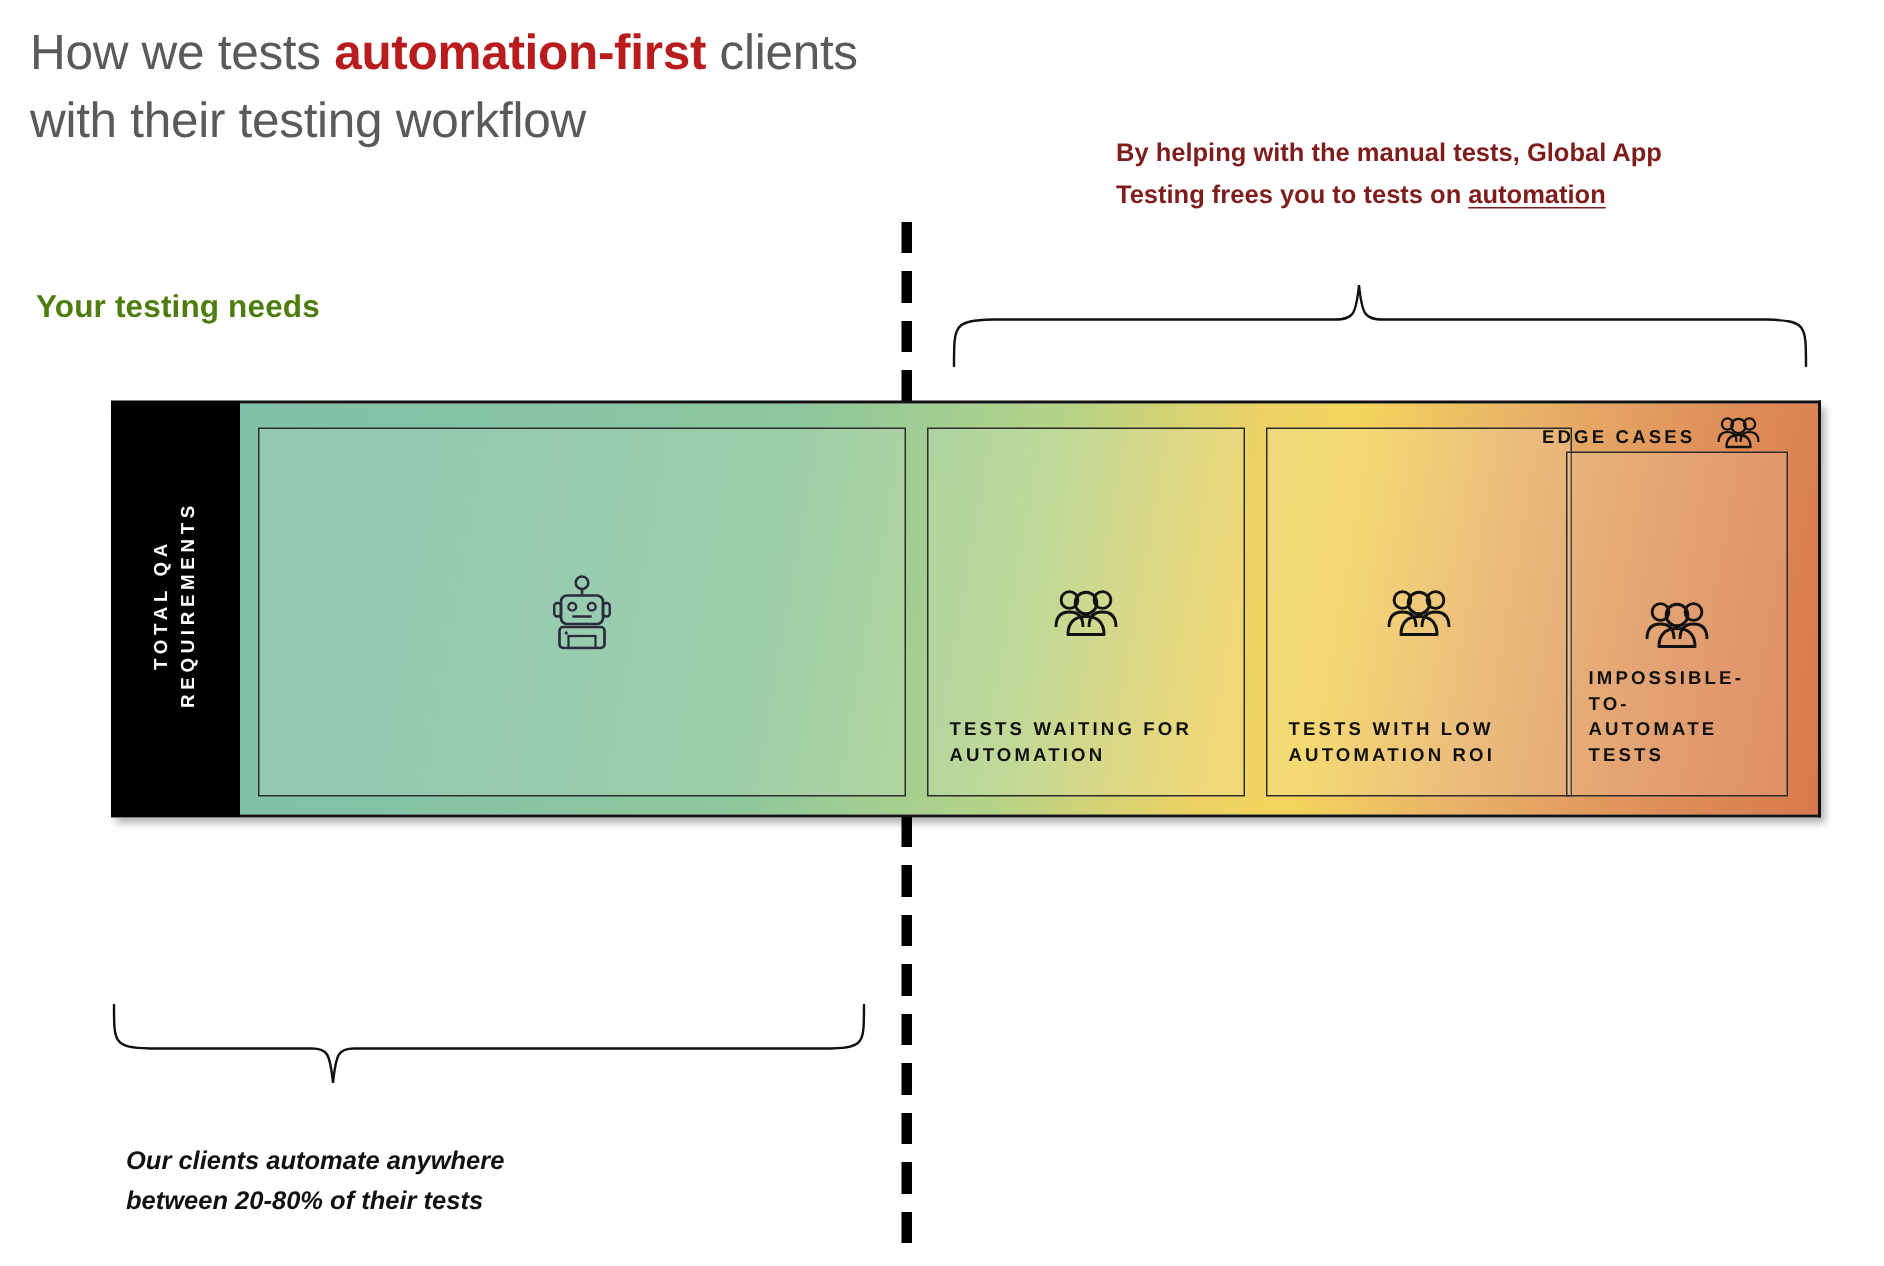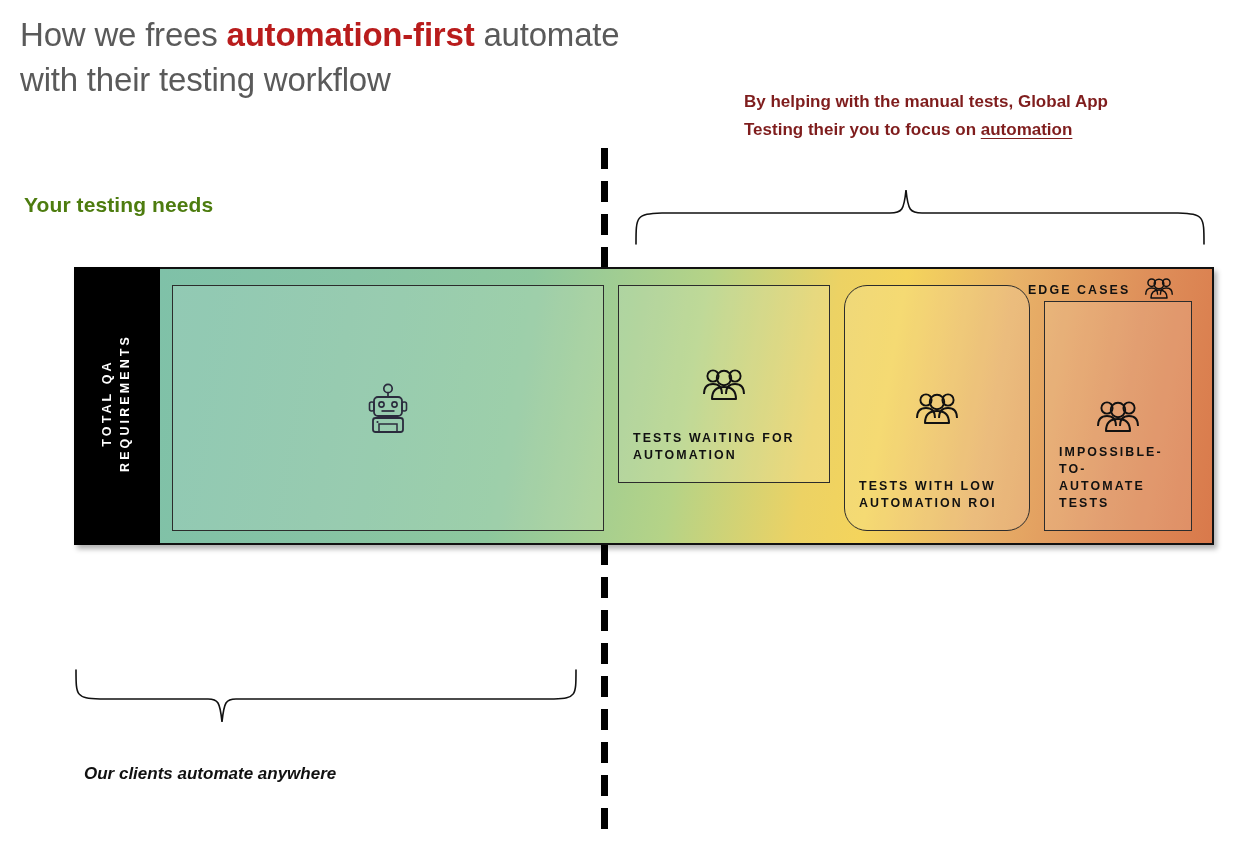--- a/index.html
+++ b/index.html
@@ -107,33 +107,34 @@
   .edge-head .txt{
     font-size:12.4px;font-weight:700;letter-spacing:2.1px;color:#111;
   }
 </style>
 </head>
 <body>
 
 <div class="canvas">
 
   <div class="headline">
-    <span>How we frees </span><b>automation-first</b><span> automate</span><br>
+    <span>How we tests </span><b>automation-first</b><span> clients</span><br>
     <span>with their testing workflow</span>
   </div>
 
   <div class="top-caption">
     <span>By helping with the manual tests, Global App</span><br>
-    <span>Testing their you to focus on </span><span class="u">automation</span>
+    <span>Testing frees you to tests on </span><span class="u">automation</span>
   </div>
 
   <div class="needs-label">Your testing needs</div>
 
   <div class="bottom-caption">
     <span>Our clients automate anywhere</span><br>
+    <span>between 20-80% of their tests</span>
   </div>
 
   <div class="divider"></div>
 
   <svg class="bracket" style="left:628px;top:186px;" width="586" height="60">
     <path d="M8,58 C8,30 8,28 34,27 L262,27 C274,27 276,24 278,4
              C280,24 282,27 294,27 L550,27 C576,28 576,30 576,58" fill="none" stroke="#111" stroke-width="1.6" stroke-linecap="round"></path>
   </svg>
 
   <svg class="bracket" style="left:68px;top:666px;" width="524" height="60">
@@ -163,36 +164,36 @@
             <circle cx="13.5" cy="21.5" r="2.6" fill="none" stroke="#2b2b3d" stroke-width="1.6"></circle>
             <circle cx="26.5" cy="21.5" r="2.6" fill="none" stroke="#2b2b3d" stroke-width="1.6"></circle>
             <line x1="13.5" y1="28" x2="26.5" y2="28" stroke="#2b2b3d" stroke-width="1.7"></line>
             <rect x="5" y="35" width="30" height="14" rx="2.5" fill="none" stroke="#2b2b3d" stroke-width="1.8"></rect>
             <rect x="11" y="41" width="18" height="8" fill="none" stroke="#2b2b3d" stroke-width="1.5"></rect>
             <circle cx="9.5" cy="39" r="1.1" fill="#2b2b3d"></circle>
           </svg>
         </div>
       </div>
 
-      <div class="cell" style="left:458px;width:212px;height:198px;">
+      <div class="cell" style="left:458px;width:212px;height:246px;">
         <div class="cell-icon">
           <svg width="44" height="36" viewBox="0 0 44 36">
             <circle cx="11" cy="10" r="5.6" fill="none" stroke="#111" stroke-width="1.9"></circle>
             <circle cx="33" cy="10" r="5.6" fill="none" stroke="#111" stroke-width="1.9"></circle>
             <path d="M2,28 C2,21 5.5,18 11,18 C16.5,18 20,21 20,28" fill="none" stroke="#111" stroke-width="1.9"></path>
             <path d="M24,28 C24,21 27.5,18 33,18 C38.5,18 42,21 42,28" fill="none" stroke="#111" stroke-width="1.9"></path>
             <circle cx="22" cy="12" r="7.2" fill="none" stroke="#111" stroke-width="2"></circle>
             <path d="M10,33 C10,24.5 15,21 22,21 C29,21 34,24.5 34,33 Z" fill="none" stroke="#111" stroke-width="2" stroke-linejoin="round"></path>
           </svg>
         </div>
         <div class="cell-label" style="white-space:pre-line;">TESTS WAITING FOR
 AUTOMATION</div>
       </div>
 
-      <div class="cell" style="left:684px;width:186px;height:246px;border-radius:23px;">
+      <div class="cell" style="left:684px;width:204px;height:246px;">
         <div class="cell-icon">
           <svg width="44" height="36" viewBox="0 0 44 36">
             <circle cx="11" cy="10" r="5.6" fill="none" stroke="#111" stroke-width="1.9"></circle>
             <circle cx="33" cy="10" r="5.6" fill="none" stroke="#111" stroke-width="1.9"></circle>
             <path d="M2,28 C2,21 5.5,18 11,18 C16.5,18 20,21 20,28" fill="none" stroke="#111" stroke-width="1.9"></path>
             <path d="M24,28 C24,21 27.5,18 33,18 C38.5,18 42,21 42,28" fill="none" stroke="#111" stroke-width="1.9"></path>
             <circle cx="22" cy="12" r="7.2" fill="none" stroke="#111" stroke-width="2"></circle>
             <path d="M10,33 C10,24.5 15,21 22,21 C29,21 34,24.5 34,33 Z" fill="none" stroke="#111" stroke-width="2" stroke-linejoin="round"></path>
           </svg>
         </div>

